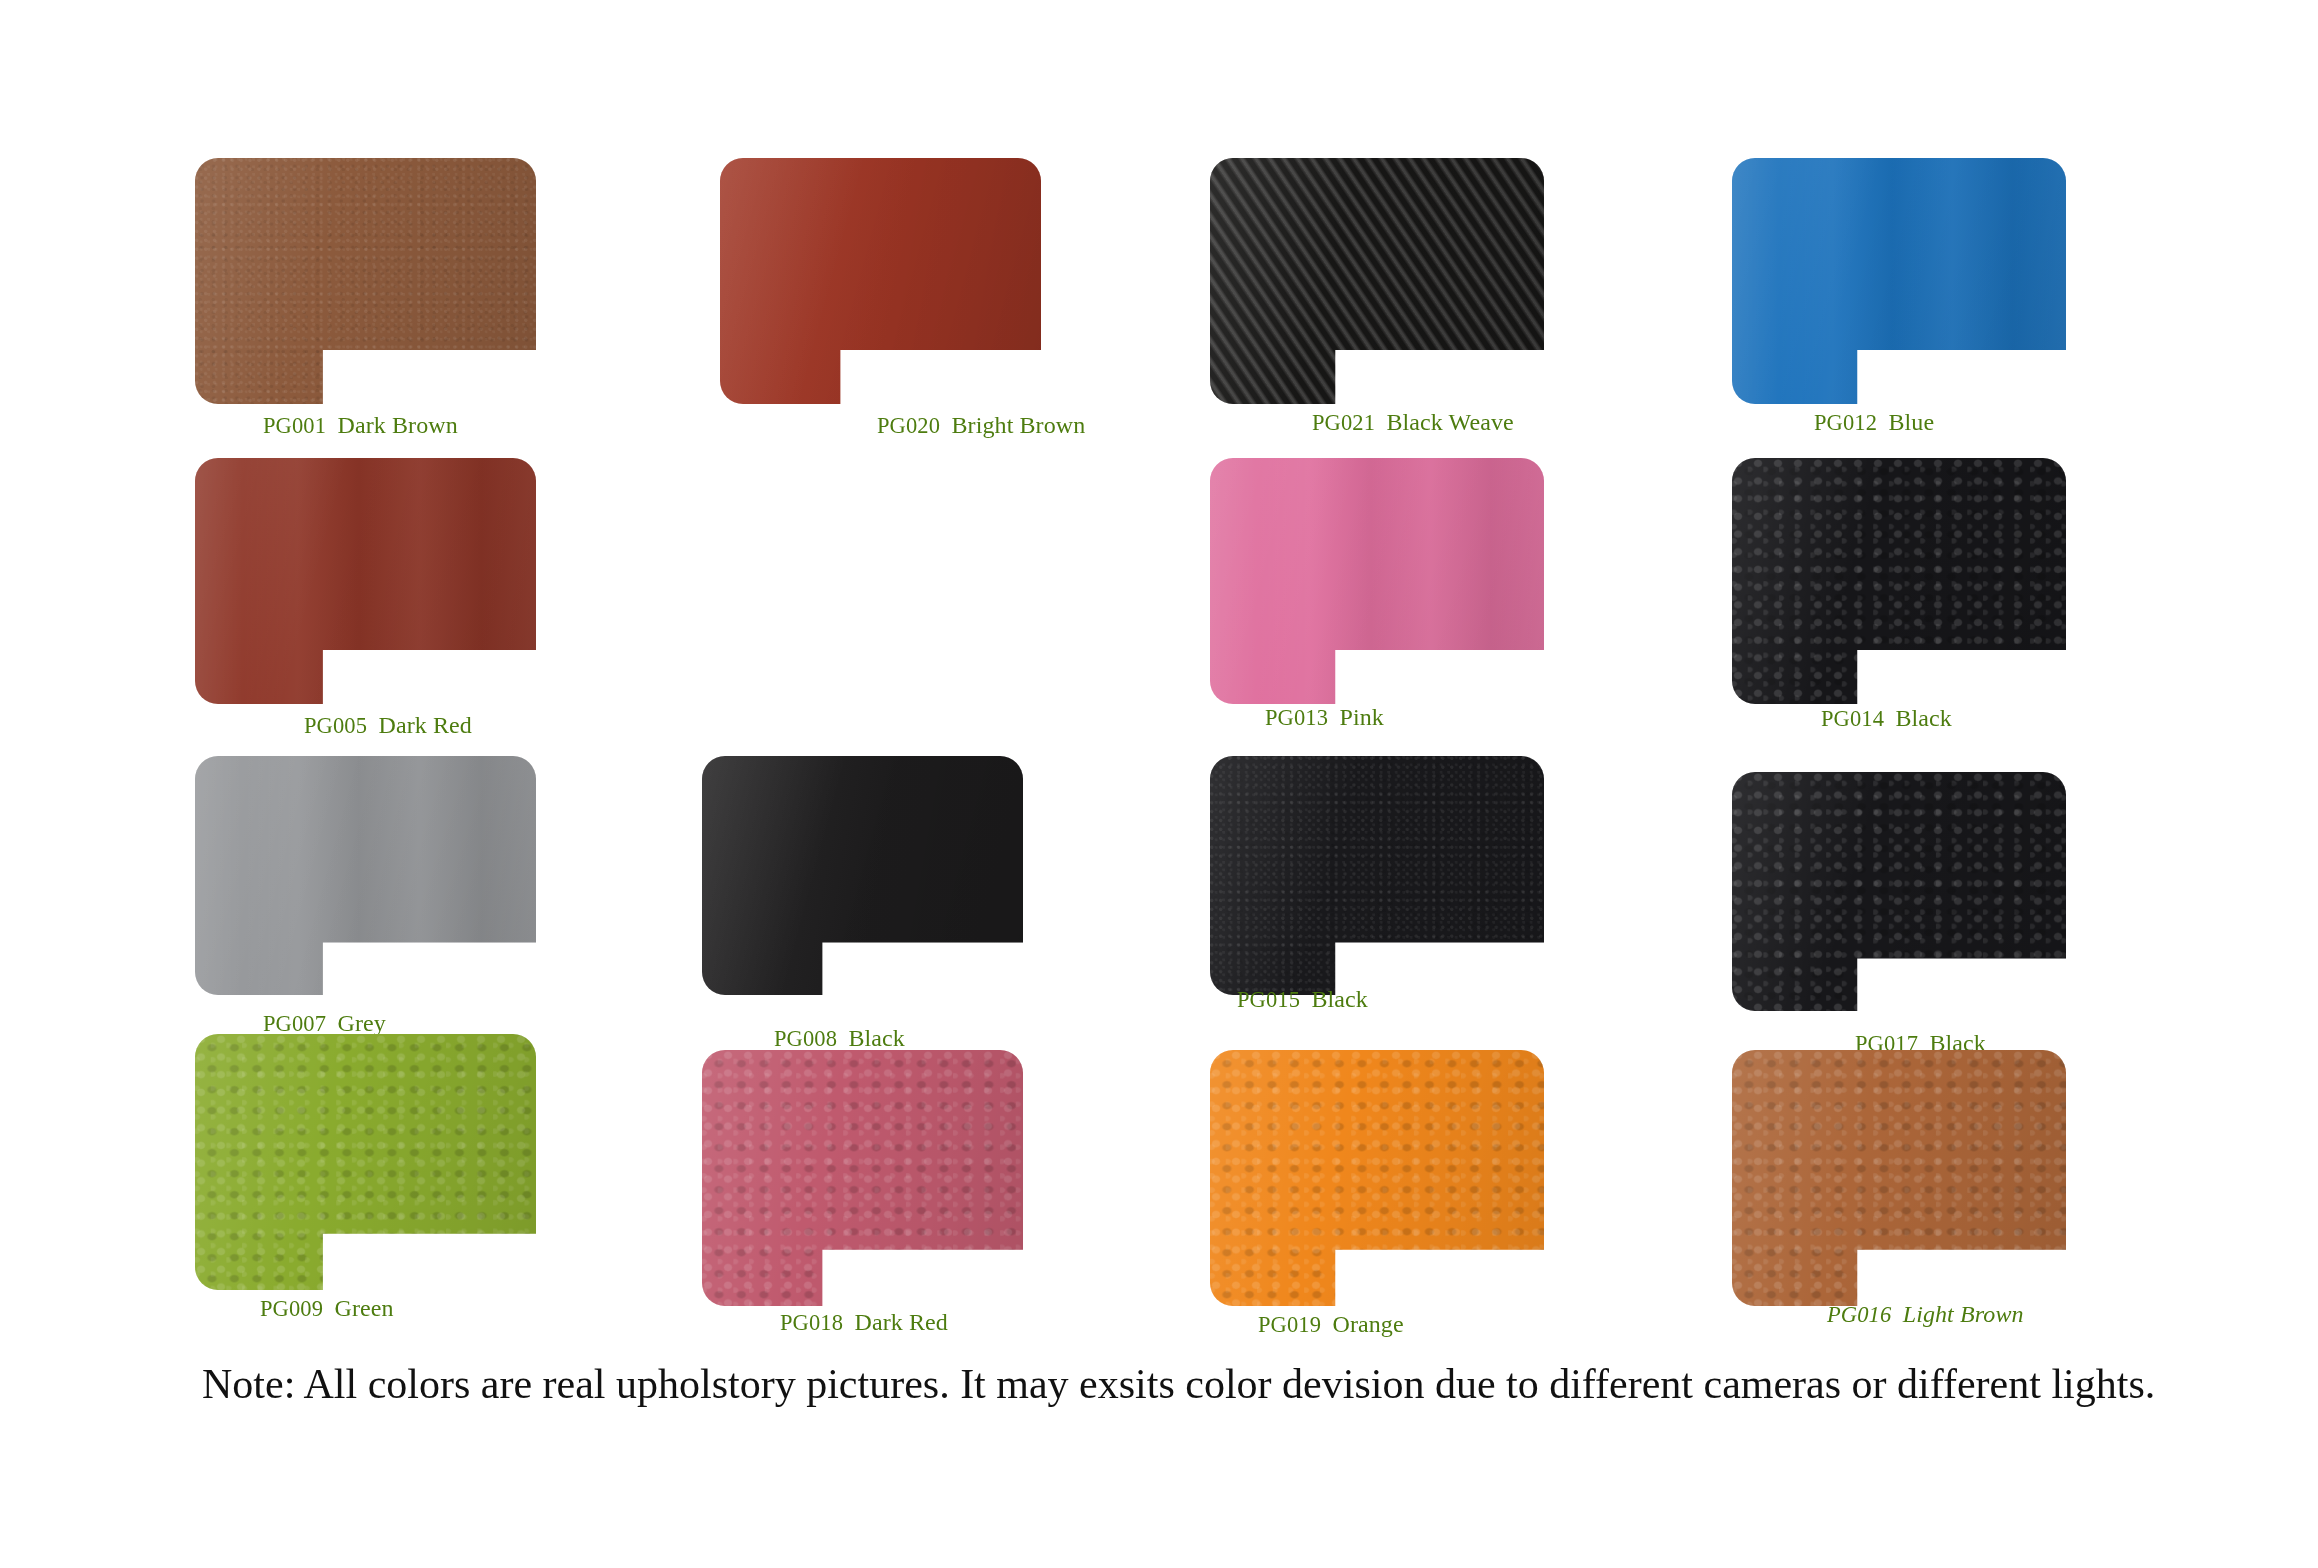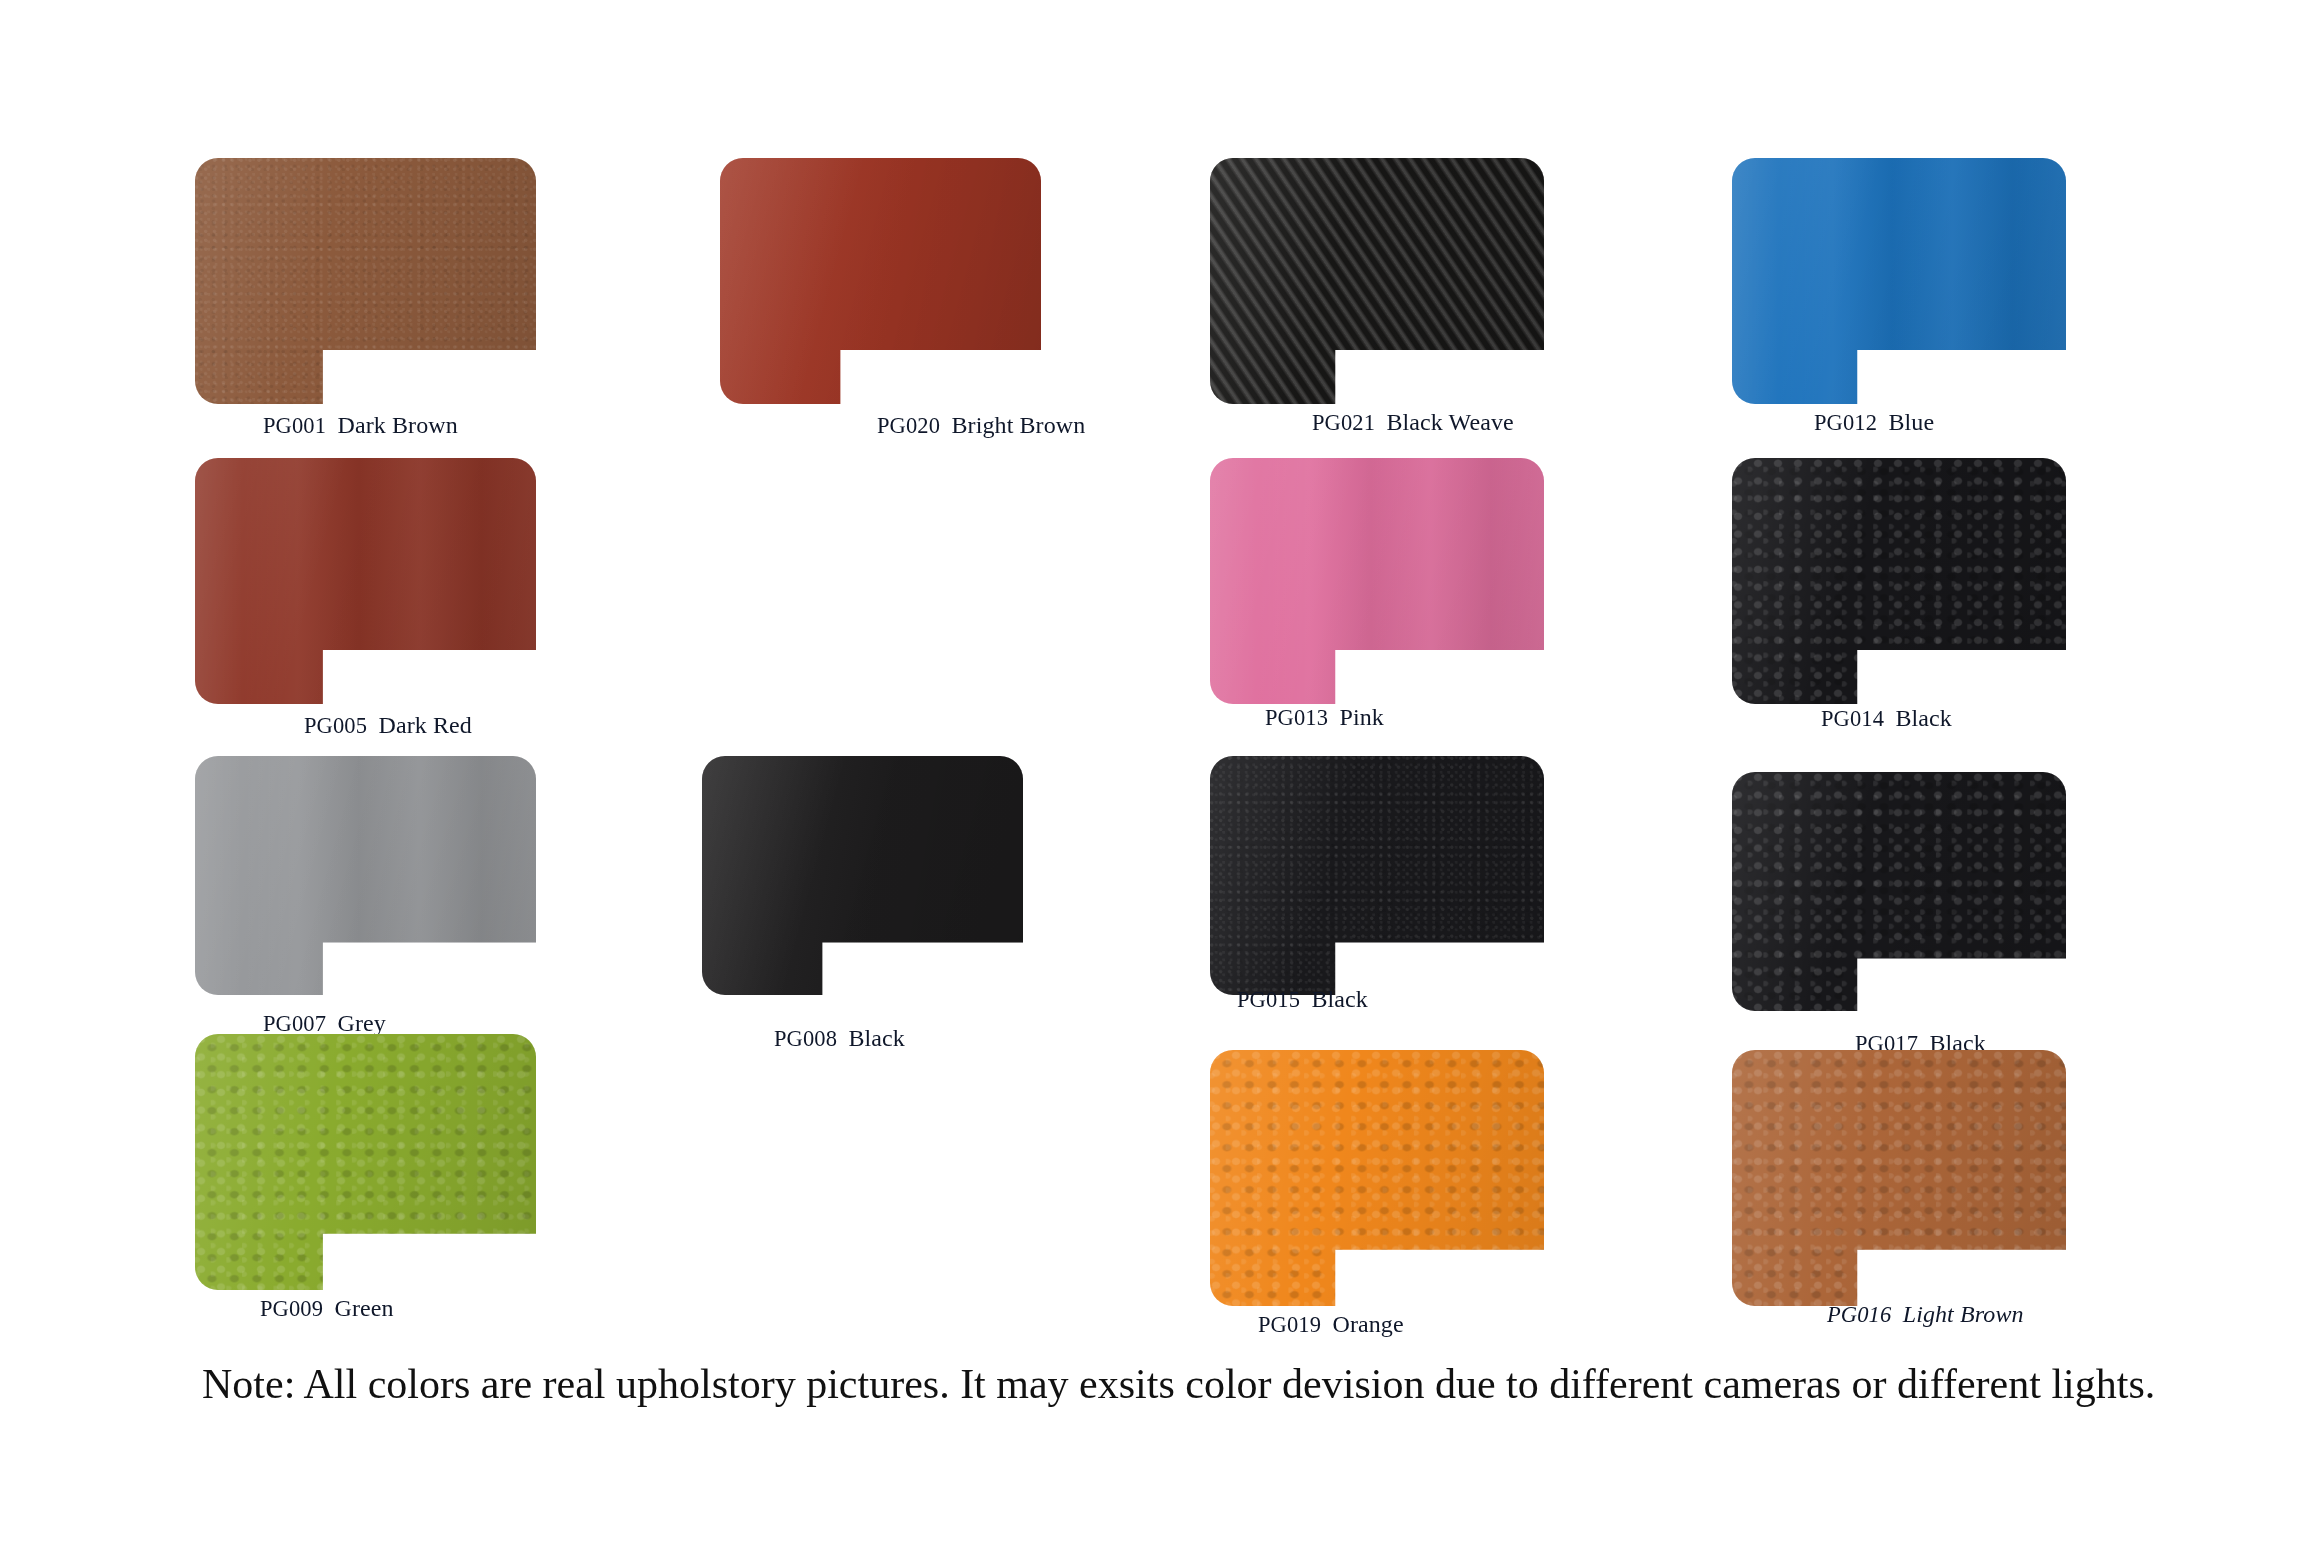--- a/index.html
+++ b/index.html
@@ -89,21 +89,21 @@
                               rgba(0,0,0,.05) 72%, rgba(0,0,0,.10) 100%);
   }
   .tex-flat {
     background-image:
       linear-gradient(100deg, rgba(255,255,255,.06) 0%, rgba(0,0,0,.04) 55%, rgba(0,0,0,.09) 100%);
   }
 
   .label {
     position: absolute;
     white-space: nowrap;
-    color: #0f172a;
+    color: #4d7c0f;
     font-family: "Liberation Serif", "DejaVu Serif", serif;
     font-size: 22.5px;
     letter-spacing: 0.1px;
   }
   .label .code { font-size: 22.5px; }
   .label .name { font-size: 24px; }
 
   
   .note {
     position: absolute;
@@ -199,20 +199,27 @@
         </div>
         <div class="label" style="left: 123px; top: 258px;"><span class="code">PG017</span>&nbsp;&nbsp;<span class="name">Black</span></div>
       </div>
       <div class="cell" style="left: 195px; top: 1034px;">
         <div class="swatch" style="width: 341px; height: 256px; background: rgb(138, 171, 46);">
           <div class="tex tex-litchi"></div>
           <div class="tex tex-sheen"></div>
         </div>
         <div class="label" style="left: 65px; top: 261px;"><span class="code">PG009</span>&nbsp;&nbsp;<span class="name">Green</span></div>
       </div>
+      <div class="cell" style="left: 702px; top: 1050px;">
+        <div class="swatch" style="width: 321px; height: 256px; background: rgb(192, 90, 110);">
+          <div class="tex tex-litchi"></div>
+          <div class="tex tex-sheen"></div>
+        </div>
+        <div class="label" style="left: 78px; top: 259px;"><span class="code">PG018</span>&nbsp;&nbsp;<span class="name">Dark Red</span></div>
+      </div>
       <div class="cell" style="left: 1210px; top: 1050px;">
         <div class="swatch" style="width: 334px; height: 256px; background: rgb(240, 135, 28);">
           <div class="tex tex-litchi"></div>
           <div class="tex tex-sheen"></div>
         </div>
         <div class="label" style="left: 48px; top: 261px;"><span class="code">PG019</span>&nbsp;&nbsp;<span class="name">Orange</span></div>
       </div>
       <div class="cell" style="left: 1732px; top: 1050px;">
         <div class="swatch" style="width: 334px; height: 256px; background: rgb(172, 102, 57);">
           <div class="tex tex-litchi"></div>

